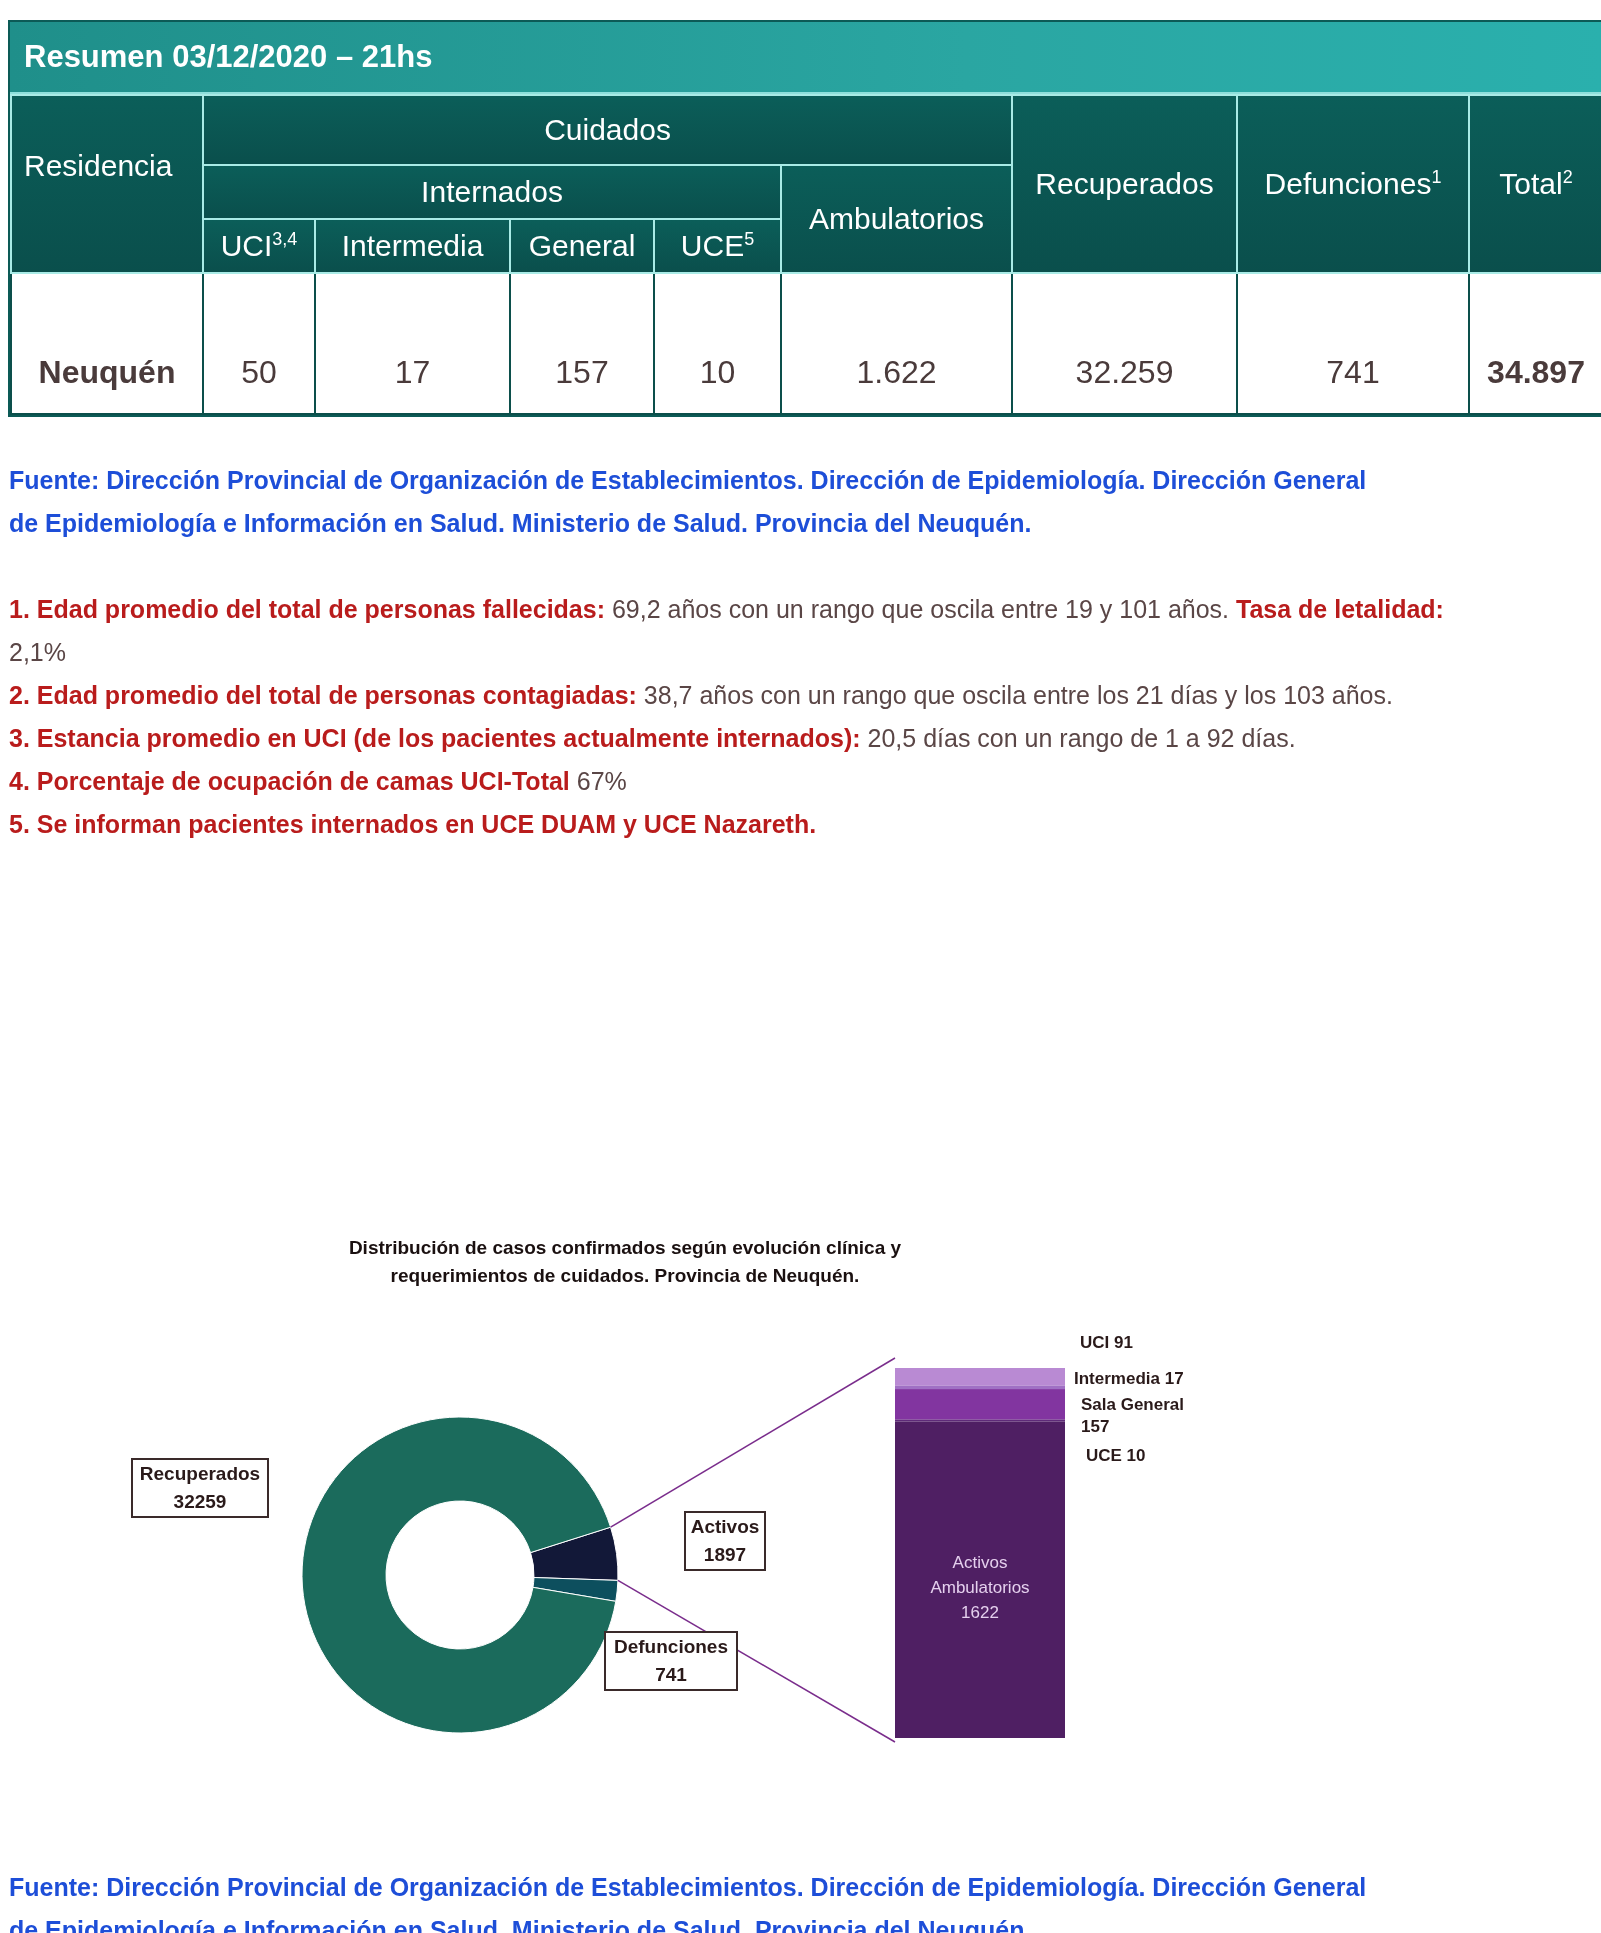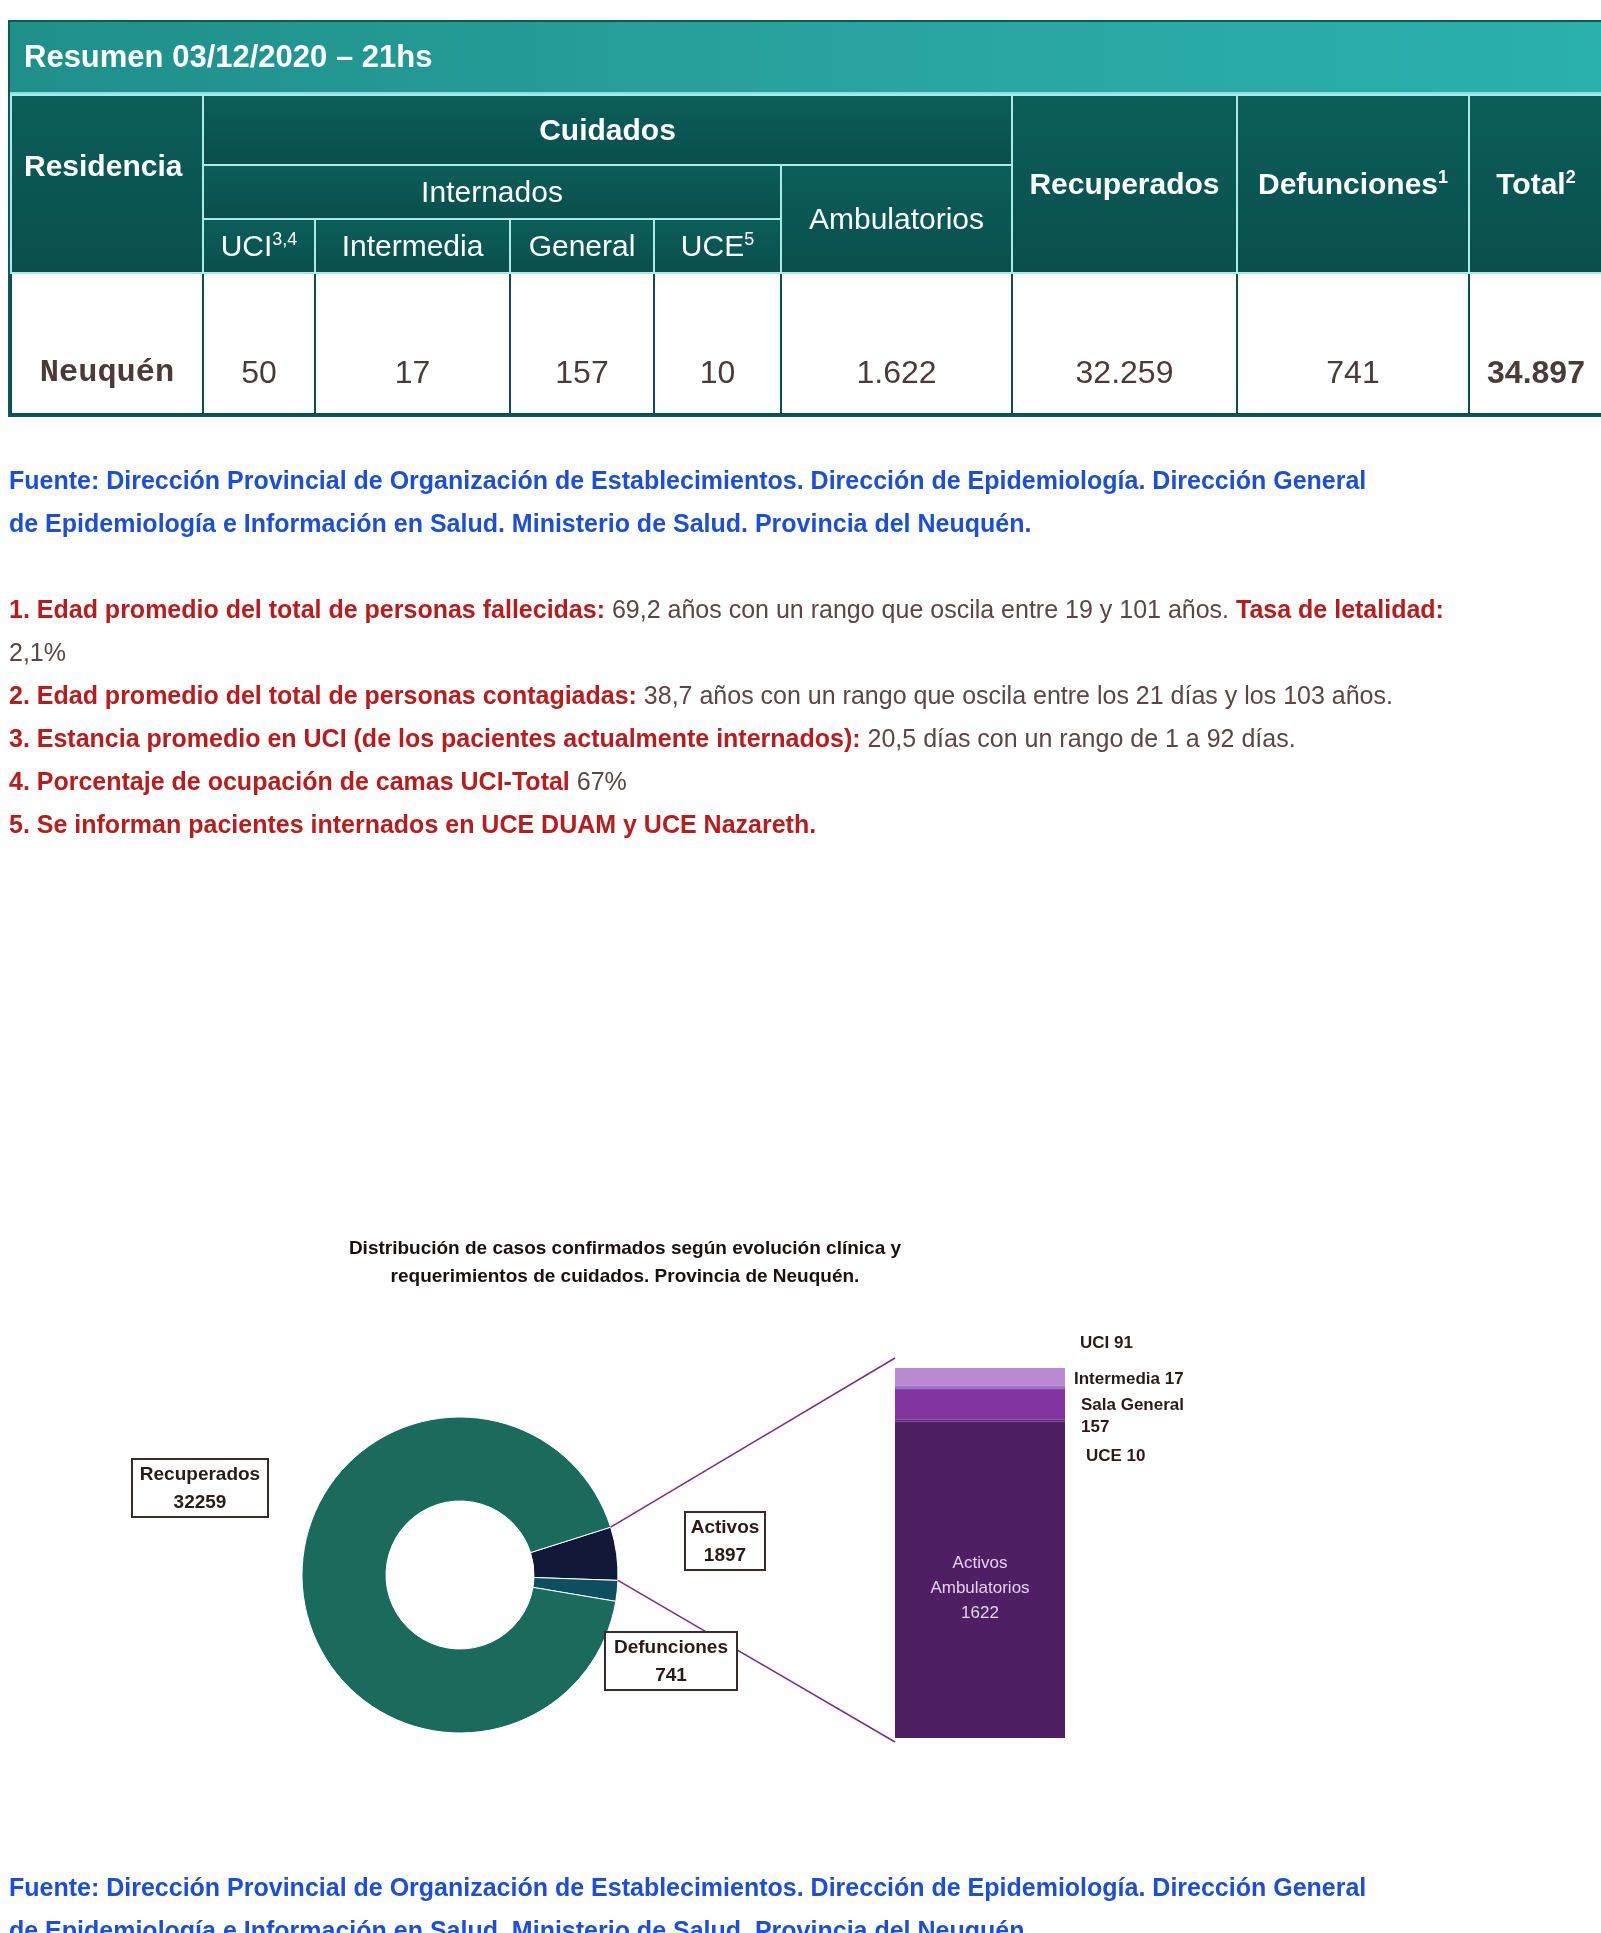--- a/index.html
+++ b/index.html
@@ -7,24 +7,24 @@
          font-family: "Liberation Sans", sans-serif; color: #4a3b3b; }
 
   
   .summary { position: absolute; left: 8px; top: 20px; width: 1592px; border: 2px solid #0c5a56; }
   .title-bar { height: 70px; background: linear-gradient(90deg, #1f8f8a 0%, #2aa6a2 60%, #2ab0ad 100%);
                color: #ffffff; font-size: 31px; font-weight: bold; display: flex; align-items: center;
                padding-left: 14px; border-bottom: 2px solid #8fe0dc; }
   table.grid { border-collapse: collapse; width: 100%; table-layout: fixed; }
   table.grid th { background: linear-gradient(180deg, #0b5e59 0%, #0a4f4c 100%); color: #ffffff;
                   font-weight: normal; border: 2px solid #a9ebe6; font-size: 30px; padding: 0; }
-  table.grid th.b { font-weight: bold; }
+  table.grid th.b { font-weight: normal; }
   table.grid td { border: 2px solid #0c4f4b; background: #ffffff; color: #4a3b3b; font-size: 32px;
                   text-align: center; vertical-align: bottom; padding-bottom: 22px; height: 116px; }
-  table.grid td.res { font-weight: bold; font-family: Liberation Mono, monospace; }
+  table.grid td.res { font-weight: bold; }
   table.grid td.tot { font-weight: bold; }
   sup { font-size: 60%; }
 
   
   .source { position: absolute; left: 9px; width: 1470px; font-size: 25px; font-weight: bold;
             color: #1d4ed8; line-height: 43px; }
   .notes { position: absolute; left: 9px; top: 588px; width: 1470px; font-size: 25px; color: #5a4646;
            line-height: 43px; }
   .notes b { color: #b91c1c; }
 

